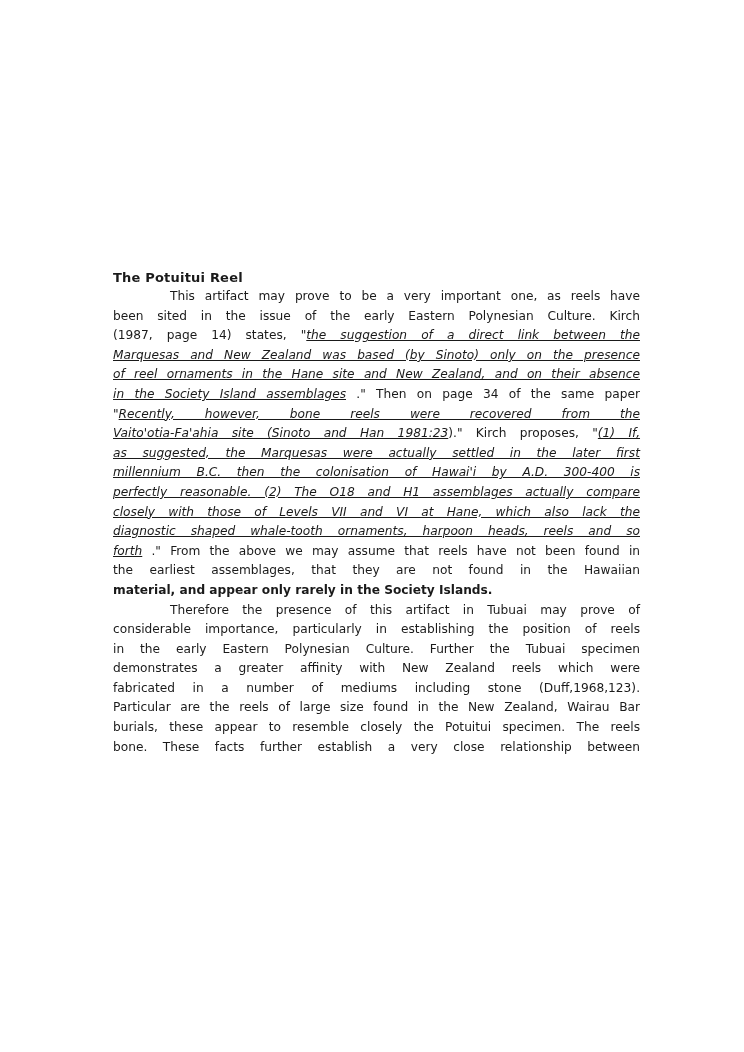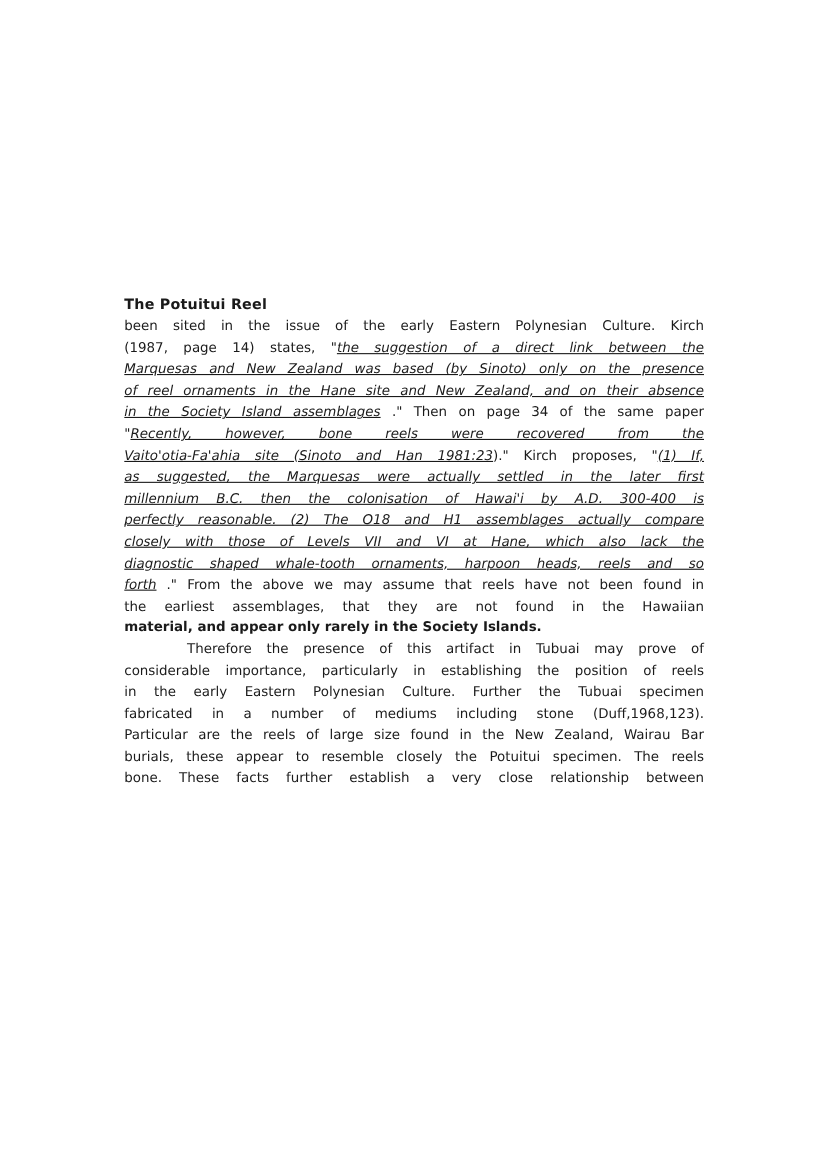--- a/index.html
+++ b/index.html
@@ -22,38 +22,40 @@
   .line.last { text-align-last: left; font-weight: bold; }
   .indent { padding-left: 57px; }
   .it { font-style: italic; text-decoration: underline; }
 </style>
 </head>
 <body>
 
 <div class="heading">The Potuitui Reel</div>
 <div class="body-text" id="body-text">
     <div>
+      <div class="line indent"><span>This artifact may prove to be a very important one, as reels have</span></div>
       <div class="line"><span>been sited in the issue of the early Eastern Polynesian Culture.  Kirch</span></div>
       <div class="line"><span>(1987, page 14) states, "</span><span class="it">the suggestion of a direct link between the</span></div>
       <div class="line"><span class="it">Marquesas and New Zealand was based (by Sinoto) only on the presence</span></div>
       <div class="line"><span class="it">of reel ornaments in the Hane site and New Zealand, and on their absence</span></div>
       <div class="line"><span class="it">in the Society Island assemblages</span><span> ." Then on page 34 of the same paper</span></div>
       <div class="line"><span>"</span><span class="it">Recently,  however,  bone  reels  were  recovered  from  the</span></div>
       <div class="line"><span class="it">Vaito'otia-Fa'ahia site (Sinoto and Han 1981:23</span><span>)." Kirch proposes, "</span><span class="it">(1) If,</span></div>
       <div class="line"><span class="it">as suggested, the Marquesas were actually settled in the later first</span></div>
       <div class="line"><span class="it">millennium B.C. then the colonisation of Hawai'i by A.D. 300-400 is</span></div>
       <div class="line"><span class="it">perfectly reasonable.  (2) The O18 and H1 assemblages actually compare</span></div>
       <div class="line"><span class="it">closely with those of Levels VII and VI at Hane, which also lack the</span></div>
       <div class="line"><span class="it">diagnostic shaped whale-tooth ornaments, harpoon heads, reels and so</span></div>
       <div class="line"><span class="it">forth</span><span> ."  From the above we may assume that reels have not been found in</span></div>
       <div class="line"><span>the earliest assemblages, that they are not found in the Hawaiian</span></div>
       <div class="line last"><span>material, and appear only rarely in the Society Islands.</span></div>
     </div>
     <div>
       <div class="line indent"><span>Therefore the presence of this artifact in Tubuai may prove of</span></div>
       <div class="line"><span>considerable importance, particularly in establishing the position of reels</span></div>
       <div class="line"><span>in the early Eastern Polynesian Culture.  Further the Tubuai specimen</span></div>
+      <div class="line"><span>demonstrates a greater affinity with New Zealand reels which were</span></div>
       <div class="line"><span>fabricated in a number of mediums including stone (Duff,1968,123).</span></div>
       <div class="line"><span>Particular are the reels of large size found in the New Zealand, Wairau Bar</span></div>
       <div class="line"><span>burials, these appear to resemble closely the Potuitui specimen.  The reels</span></div>
       <div class="line"><span>bone. These facts further establish a very close relationship between</span></div>
     </div>
   </div>
 
 </body></html>

